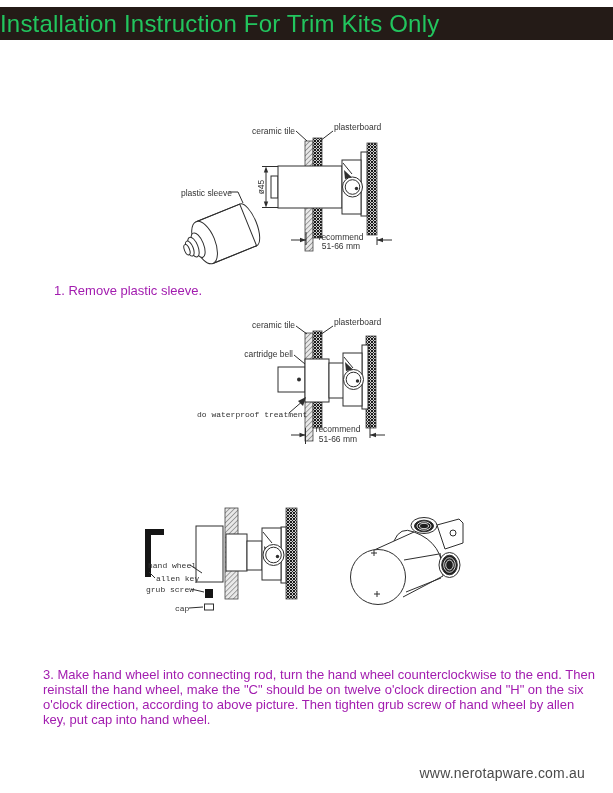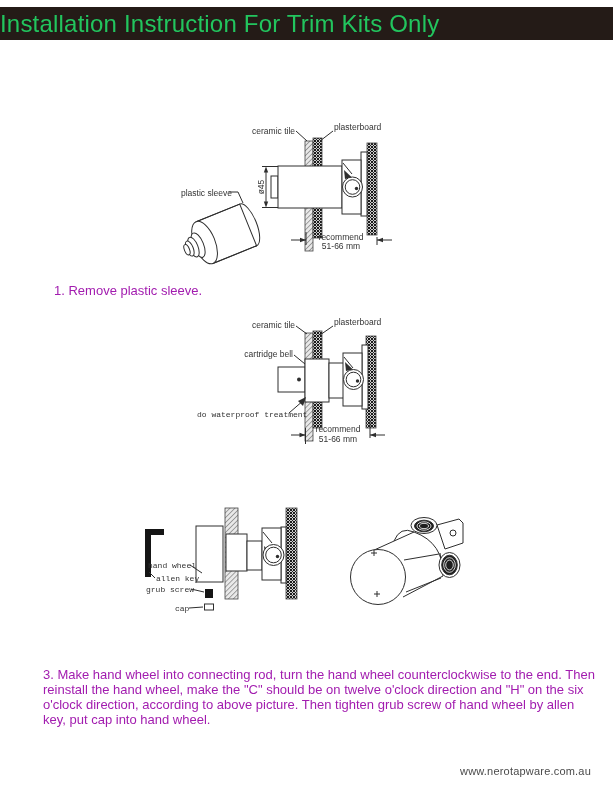--- a/index.html
+++ b/index.html
@@ -12,21 +12,21 @@
   }
   .header-bar .title{
     display:block;line-height:33px;font-size:24px;color:#22c55e;
     letter-spacing:0.2px;white-space:nowrap;
   }
   .step{position:absolute;color:#a21caf;}
   #step1{left:54px;top:270px;font-size:13px;}
   #step2{left:43px;top:454px;width:487px;font-size:14px;line-height:16px;}
   #step3{left:43px;top:655px;width:556px;font-size:13px;line-height:15px;margin-top:12px;}
   .footer-url{
-    position:absolute;right:22px;top:765px;font-size:11px;color:#4a4a4a;letter-spacing:0.2px;
+    position:absolute;right:28px;top:765px;font-size:14px;color:#4a4a4a;letter-spacing:0.2px;
   }
   svg{position:absolute;overflow:visible;}
   #svg-d1{left:160px;top:115px;}
   #svg-d2{left:190px;top:315px;}
   #svg-d3{left:120px;top:495px;}
   .slbl{font-family:"Liberation Sans",sans-serif;font-size:8.5px;fill:#333;}
   .smono{font-family:"Liberation Mono",monospace;font-size:8px;fill:#333;}
   .ln{stroke:#2e2e2e;stroke-width:1;fill:none;}
   .shape{stroke:#2e2e2e;stroke-width:1;fill:#fff;}
   .fillk{fill:#151515;stroke:none;}

